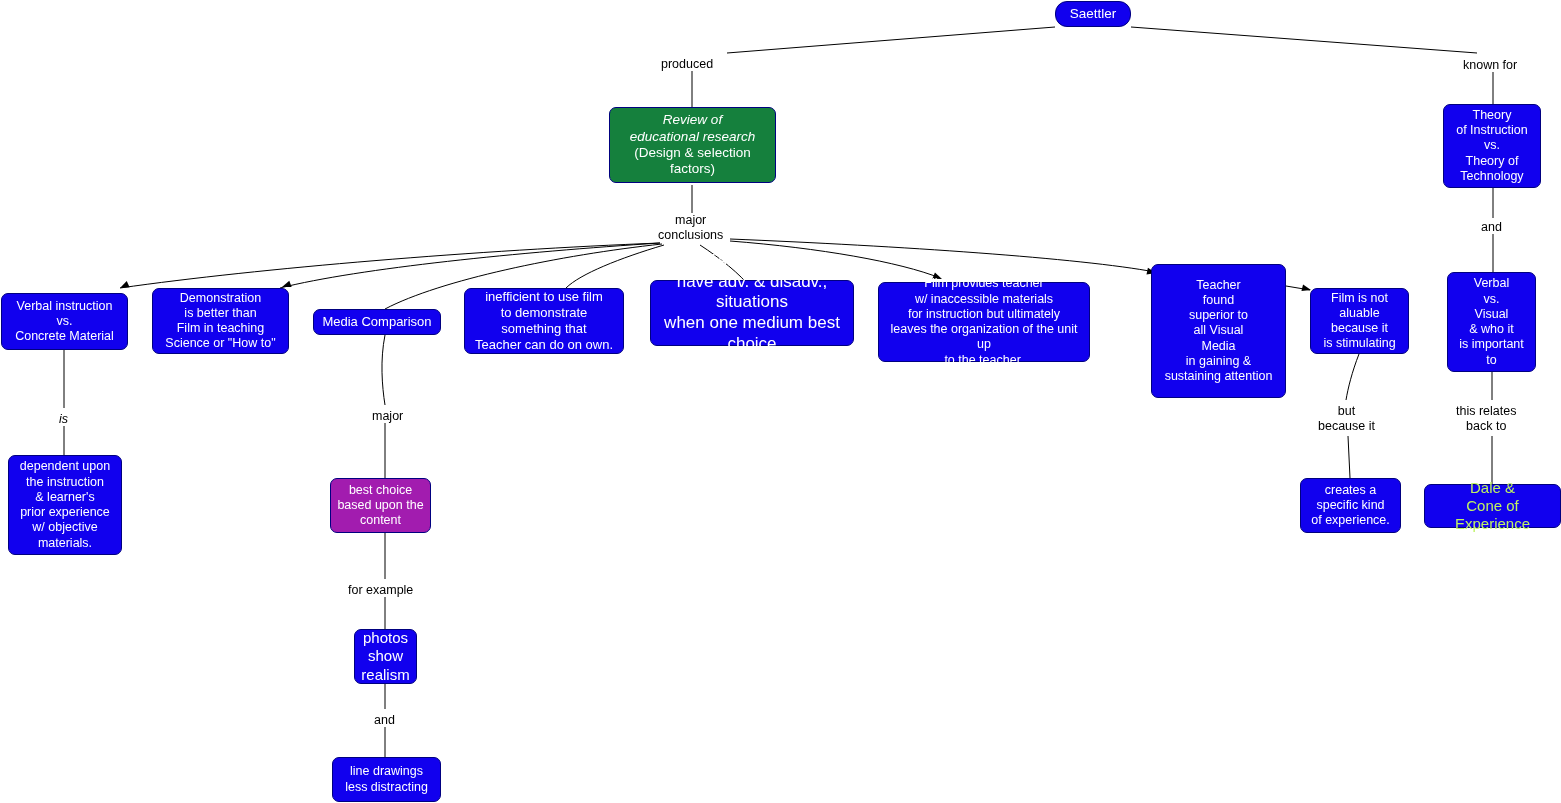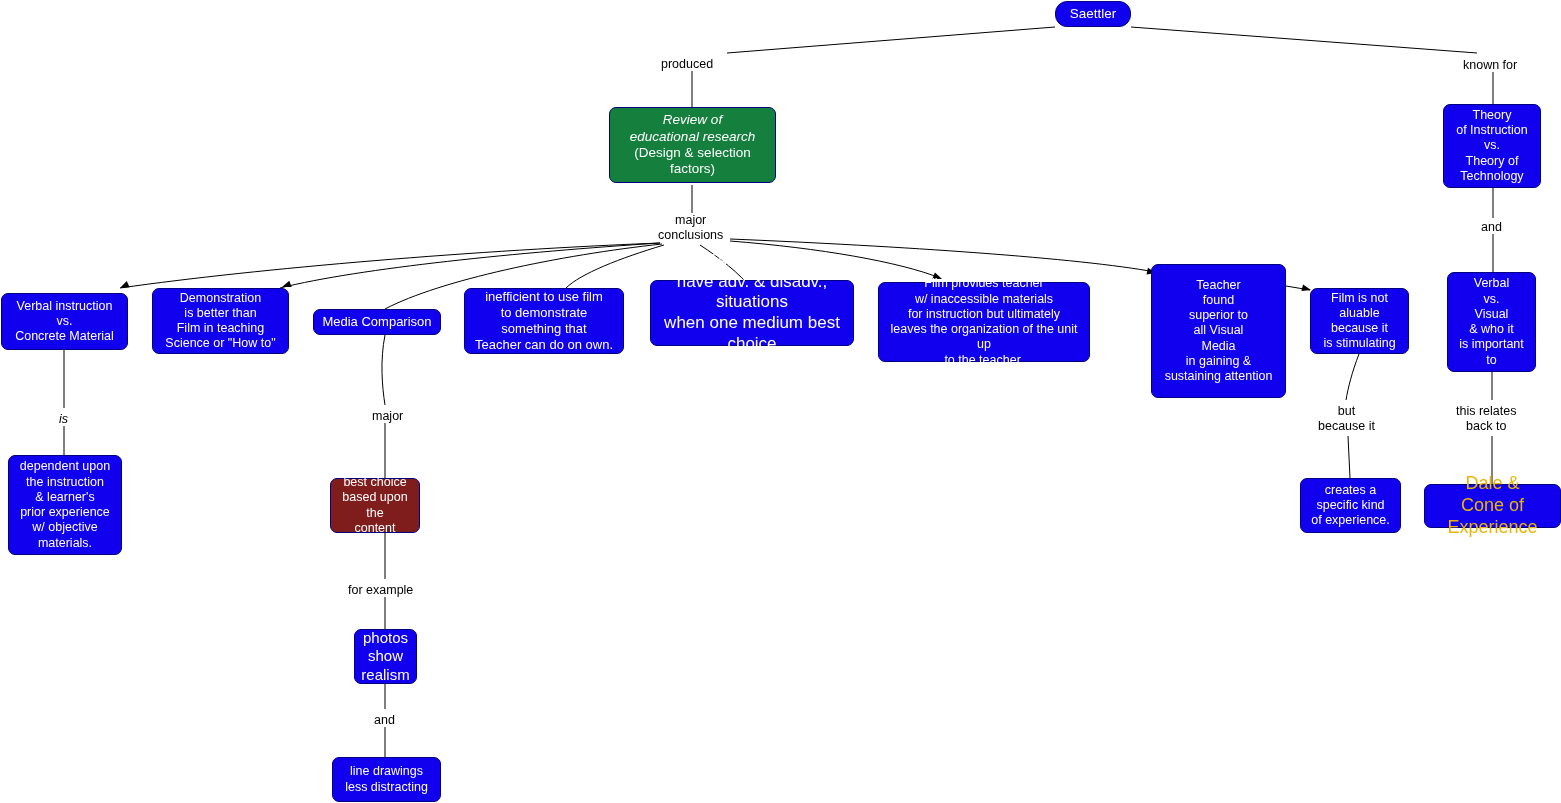--- a/index.html
+++ b/index.html
@@ -133,27 +133,27 @@
 Visual
 &amp; who it
 is important
 to</span></div>
     <div class="node" style="left: 8px; top: 455px; width: 114px; height: 100px; font-size: 12.5px; background: rgb(17, 0, 238); color: rgb(255, 255, 255);"><span>dependent upon
 the instruction
 &amp; learner's
 prior experience
 w/ objective
 materials.</span></div>
-    <div class="node" style="left: 330px; top: 478px; width: 90px; height: 55px; font-size: 12.5px; background: #7f1d1d; color: rgb(255, 255, 255);"><span>best choice
+    <div class="node" style="left: 330px; top: 478px; width: 101px; height: 55px; font-size: 12.5px; background: #a21caf; color: rgb(255, 255, 255);"><span>best choice
 based upon the
 content</span></div>
     <div class="node" style="left: 1300px; top: 478px; width: 101px; height: 55px; font-size: 12.5px; background: rgb(17, 0, 238); color: rgb(255, 255, 255);"><span>creates a
 specific kind
 of experience.</span></div>
-    <div class="node" style="left: 1424px; top: 484px; width: 137px; height: 44px; font-size: 18px; background: rgb(17, 0, 238); color: #eab308;"><span>Dale &amp;
+    <div class="node" style="left: 1424px; top: 484px; width: 137px; height: 44px; font-size: 15px; background: rgb(17, 0, 238); color: #bef264;"><span>Dale &amp;
 Cone of Experience</span></div>
     <div class="node" style="left: 354px; top: 629px; width: 63px; height: 55px; font-size: 15px; background: rgb(17, 0, 238); color: rgb(255, 255, 255);"><span>photos
 show
 realism</span></div>
     <div class="node" style="left: 332px; top: 757px; width: 109px; height: 45px; font-size: 12.5px; background: rgb(17, 0, 238); color: rgb(255, 255, 255);"><span>line drawings
 less distracting</span></div>
     <div class="label" style="left: 661px; top: 57px;">produced</div>
     <div class="label" style="left: 1463px; top: 58px;">known for</div>
     <div class="label" style="left: 1481px; top: 220px;">and</div>
     <div class="label" style="left: 658px; top: 213px;">major

